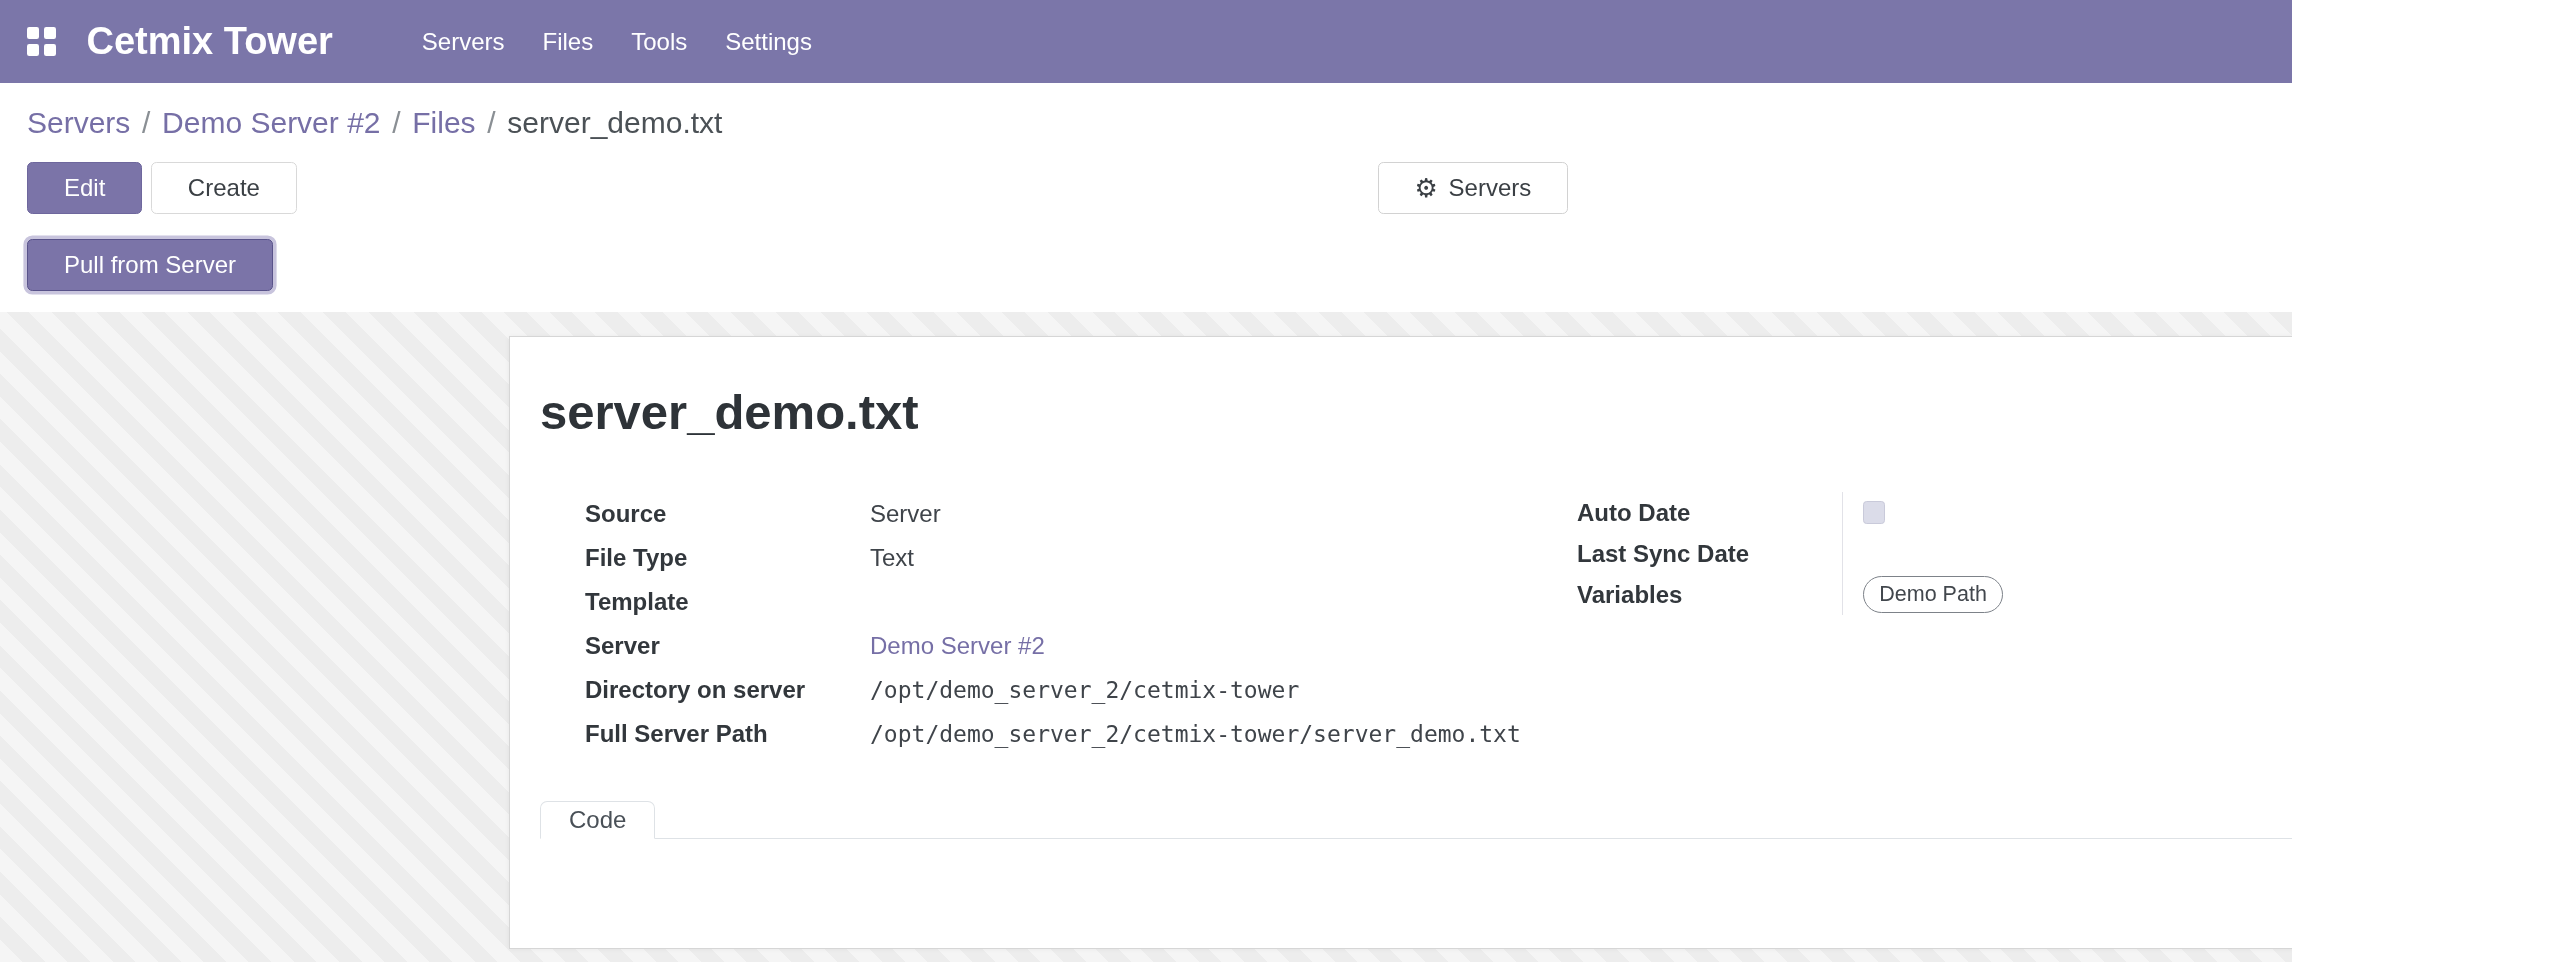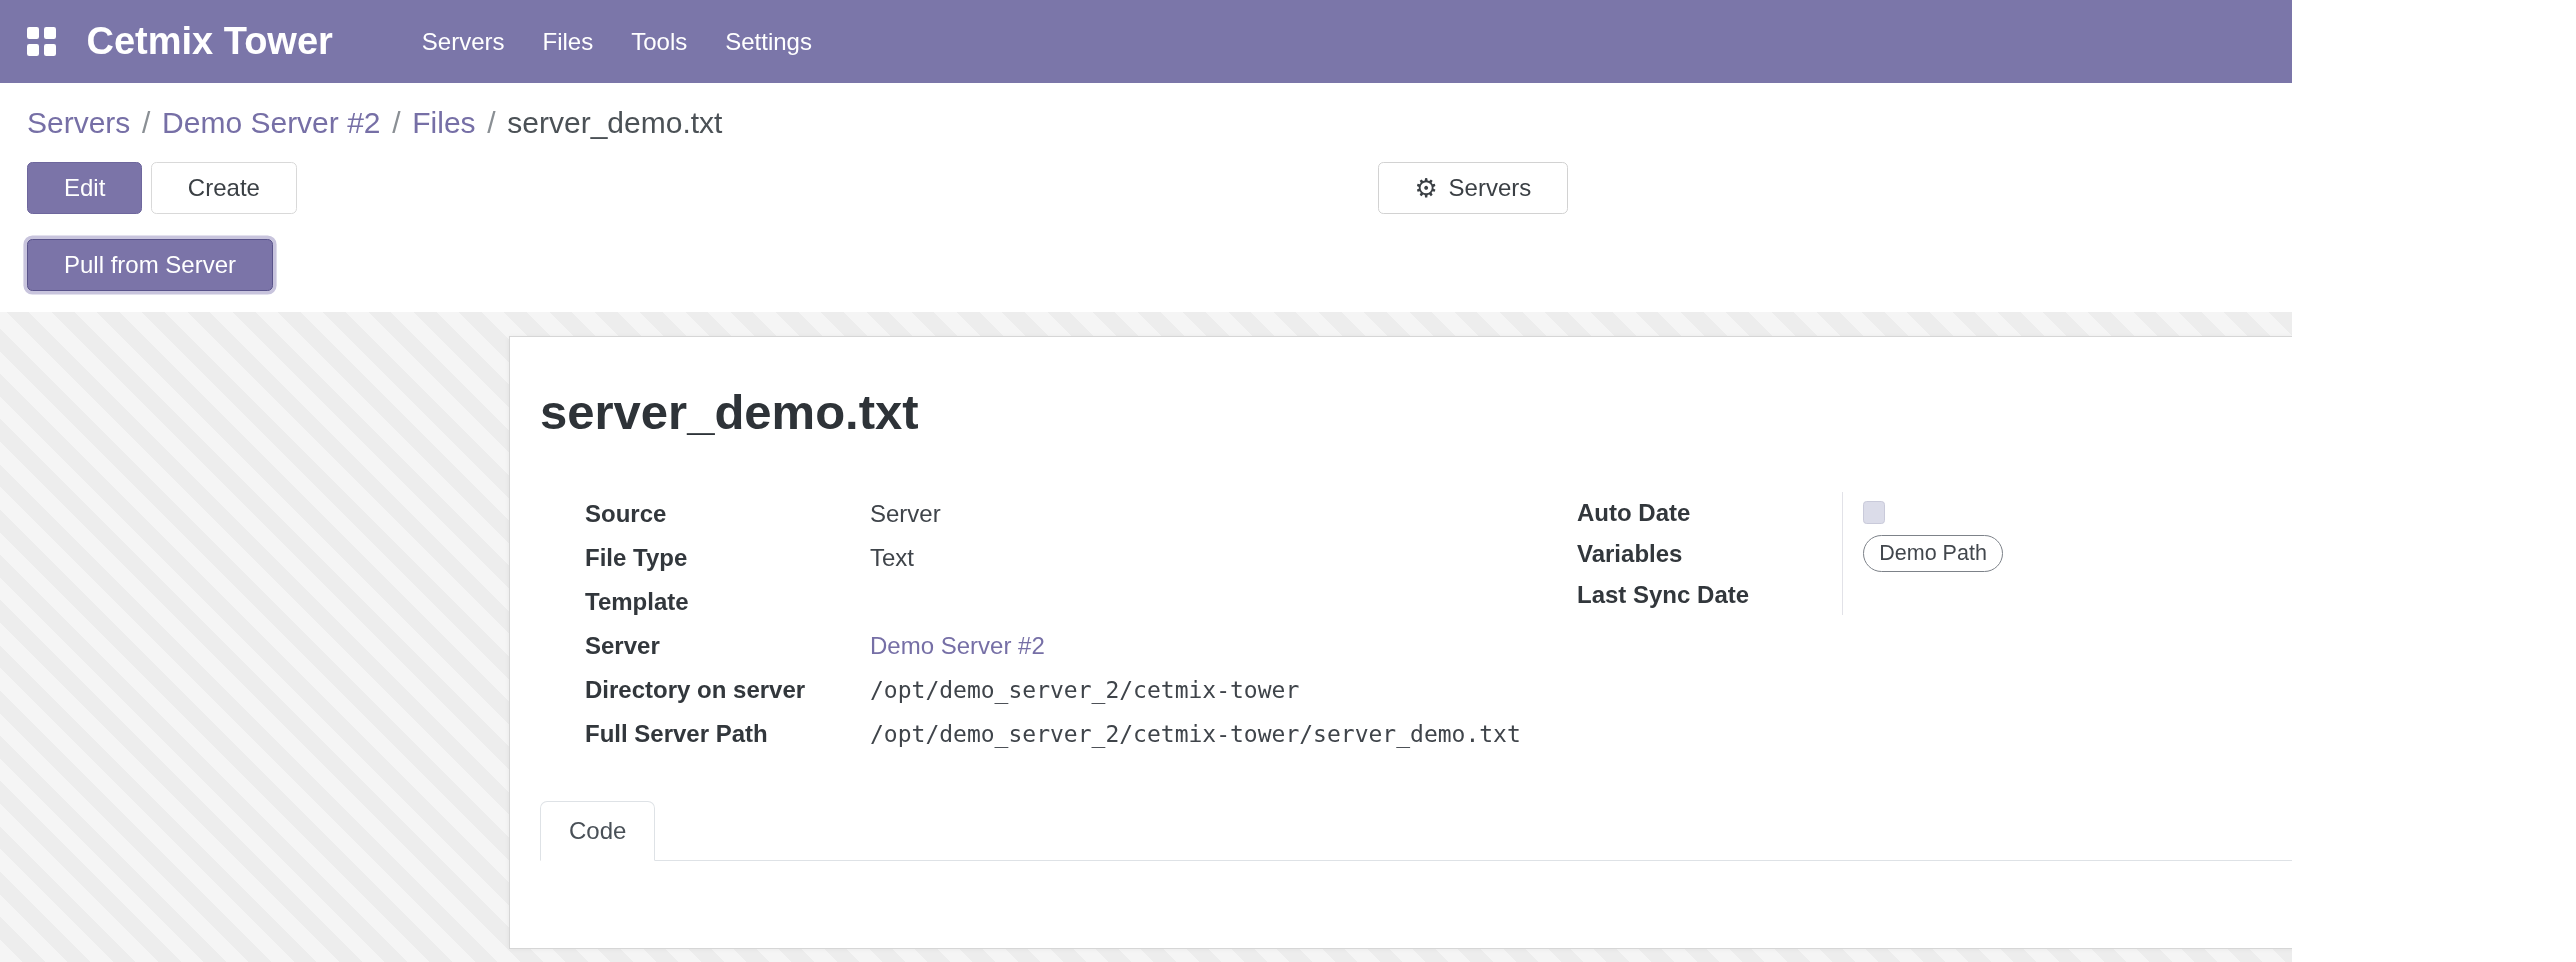--- a/index.html
+++ b/index.html
@@ -119,21 +119,21 @@
   .tag {
     display: inline-block;
     border: 0.9px solid #7d8289; border-radius: 897px;
     padding: 1.8px 15.3px; font-size: 21.5px; line-height: 1.45;
     color: #42474d; background: #fff; white-space: nowrap;
   }
 
   .notebook { margin-top: 45px; border-bottom: 0.9px solid #dee2e6; }
   .tab {
     display: inline-block;
-    padding: 15px 28px; margin-bottom: -0.9px;
+    padding: 4px 28px; margin-bottom: -0.9px;
     font-size: 24px; color: #495057;
     background: #fff;
     border: 0.9px solid #dee2e6; border-bottom: 0.9px solid #fff;
     border-radius: 7.2px 7.2px 0 0;
     cursor: pointer;
   }
   .tab-content { min-height: 108px; background: #fff; }
 </style>
 </head>
 <body>
@@ -215,28 +215,28 @@
         </div>
 
         <div class="group group-right">
           <div class="frow">
             <label class="flabel">Auto Date</label>
             <div class="val">
               <span class="checkbox"></span>
             </div>
           </div>
           <div class="frow">
+            <label class="flabel">Last Sync Date</label>
+            <div class="val"></div>
+          </div>
+          <div class="frow">
             <label class="flabel">Variables</label>
             <div class="val">
               <span class="tag">Demo Path</span>
             </div>
-          </div>
-          <div class="frow">
-            <label class="flabel">Last Sync Date</label>
-            <div class="val"></div>
           </div>
         </div>
 
       </div>
 
       <div class="notebook">
         <div class="tab">
           <span>Code</span>
         </div>
       </div>

